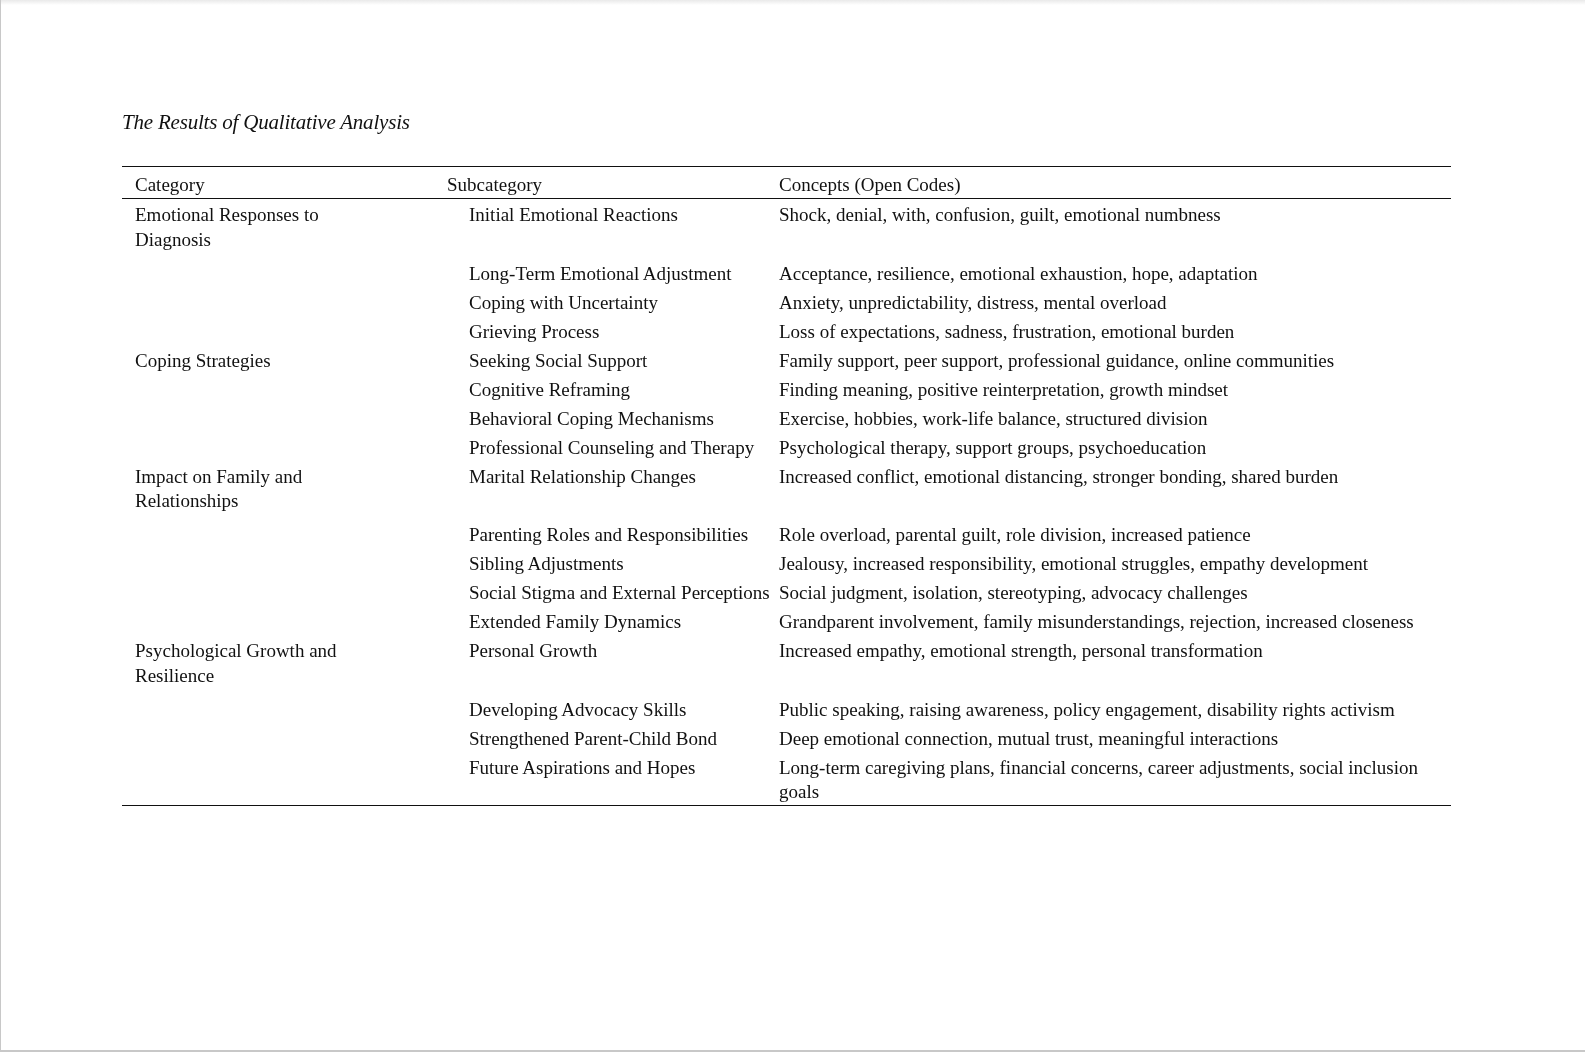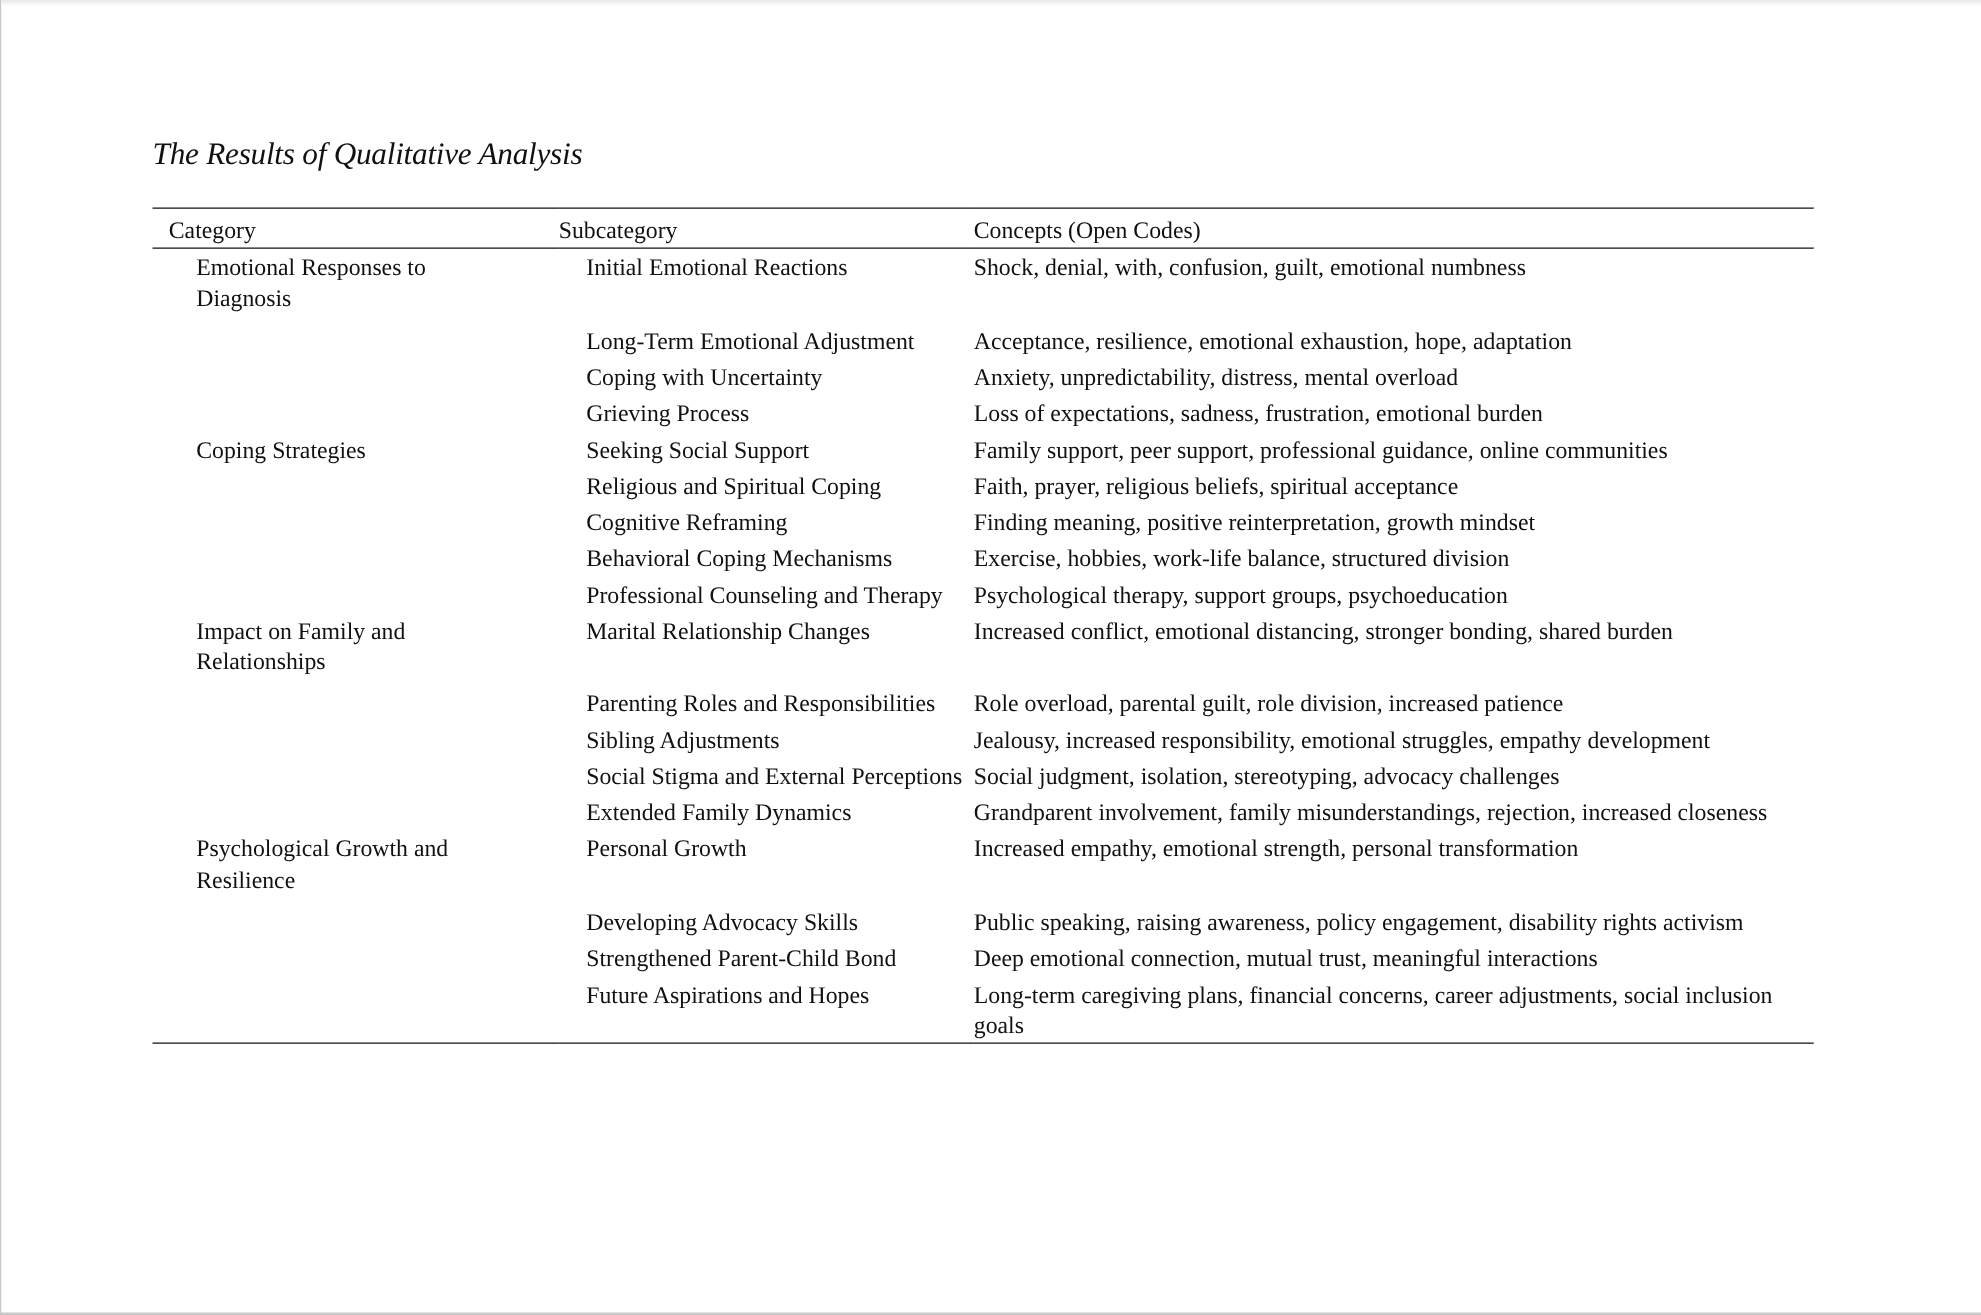--- a/index.html
+++ b/index.html
@@ -27,21 +27,21 @@
   .top-shadow {
     position: absolute;
     left: 0; top: 0; right: 0; height: 5px;
     background: linear-gradient(#e9e9e9, #ffffff);
   }
   .title {
     position: absolute;
     left: 121px;
     top: 110px;
     font-style: italic;
-    font-size: 25px;
+    font-size: 21px;
     letter-spacing: -0.2px;
   }
   table.results {
     position: absolute;
     left: 121px;
     top: 166px;
     width: 1329px;
     border-collapse: collapse;
     font-size: 19px;
     line-height: 24.5px;
@@ -61,21 +61,21 @@
     height: 25px;
   }
   table.results td {
     vertical-align: top;
     padding: 4.5px 0 0 0;
   }
   .c1 { width: 312px; padding-left: 13px !important; }
   .c2 { width: 330px; }
   .c3 { }
   .c1 .txt, .c2 .txt { display: block; }
-  .c1 .txt { width: 260px; margin-left: 22px; }
+  .c1 .txt { width: 260px; }
   .c2 .txt { width: 310px; margin-left: 22px; }
   .c3 .txt { display: block; width: 660px; }
   tr.gap-after td { padding-bottom: 5px; }
   tr.first-body td { padding-top: 4px; }
 </style>
 </head>
 <body>
 
 <div class="page">
   <div class="top-shadow"></div>
@@ -144,31 +144,20 @@
           </td>
         <td class="c3">
             <span class="txt">Family support, peer support, professional guidance, online communities</span>
           </td>
       </tr>
       <tr>
         <td class="c1">
             <span class="txt"></span>
           </td>
         <td class="c2">
-            <span class="txt">Religious and Spiritual Coping</span>
-          </td>
-        <td class="c3">
-            <span class="txt">Faith, prayer, religious beliefs, spiritual acceptance</span>
-          </td>
-      </tr>
-      <tr>
-        <td class="c1">
-            <span class="txt"></span>
-          </td>
-        <td class="c2">
             <span class="txt">Cognitive Reframing</span>
           </td>
         <td class="c3">
             <span class="txt">Finding meaning, positive reinterpretation, growth mindset</span>
           </td>
       </tr>
       <tr>
         <td class="c1">
             <span class="txt"></span>
           </td>

